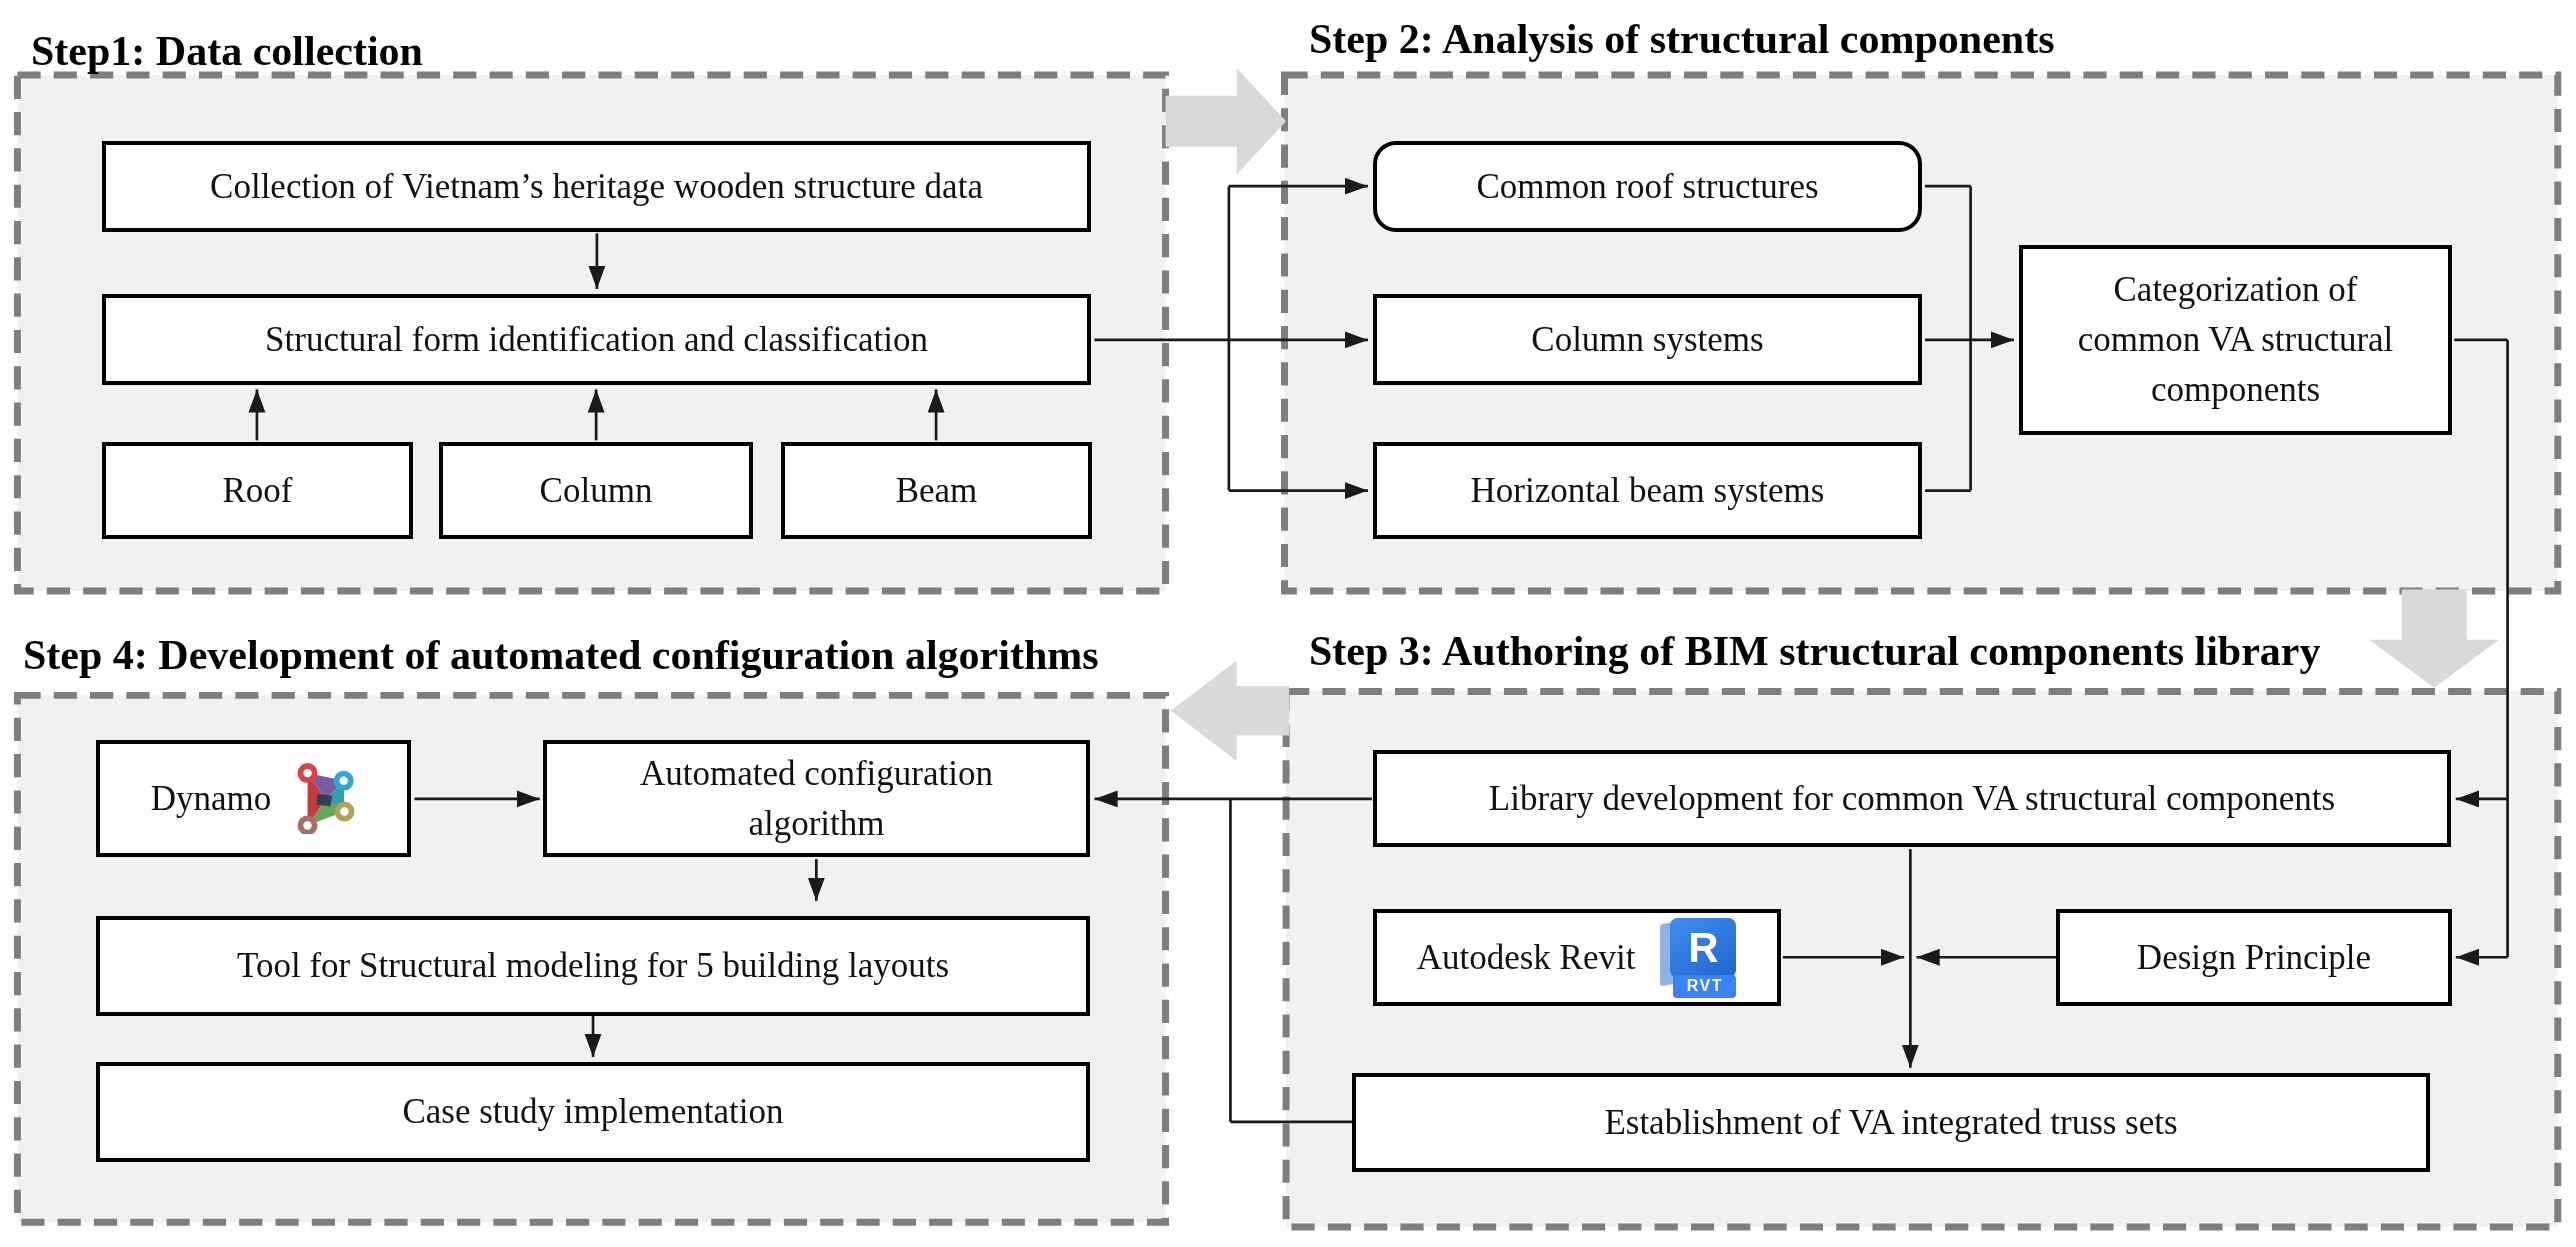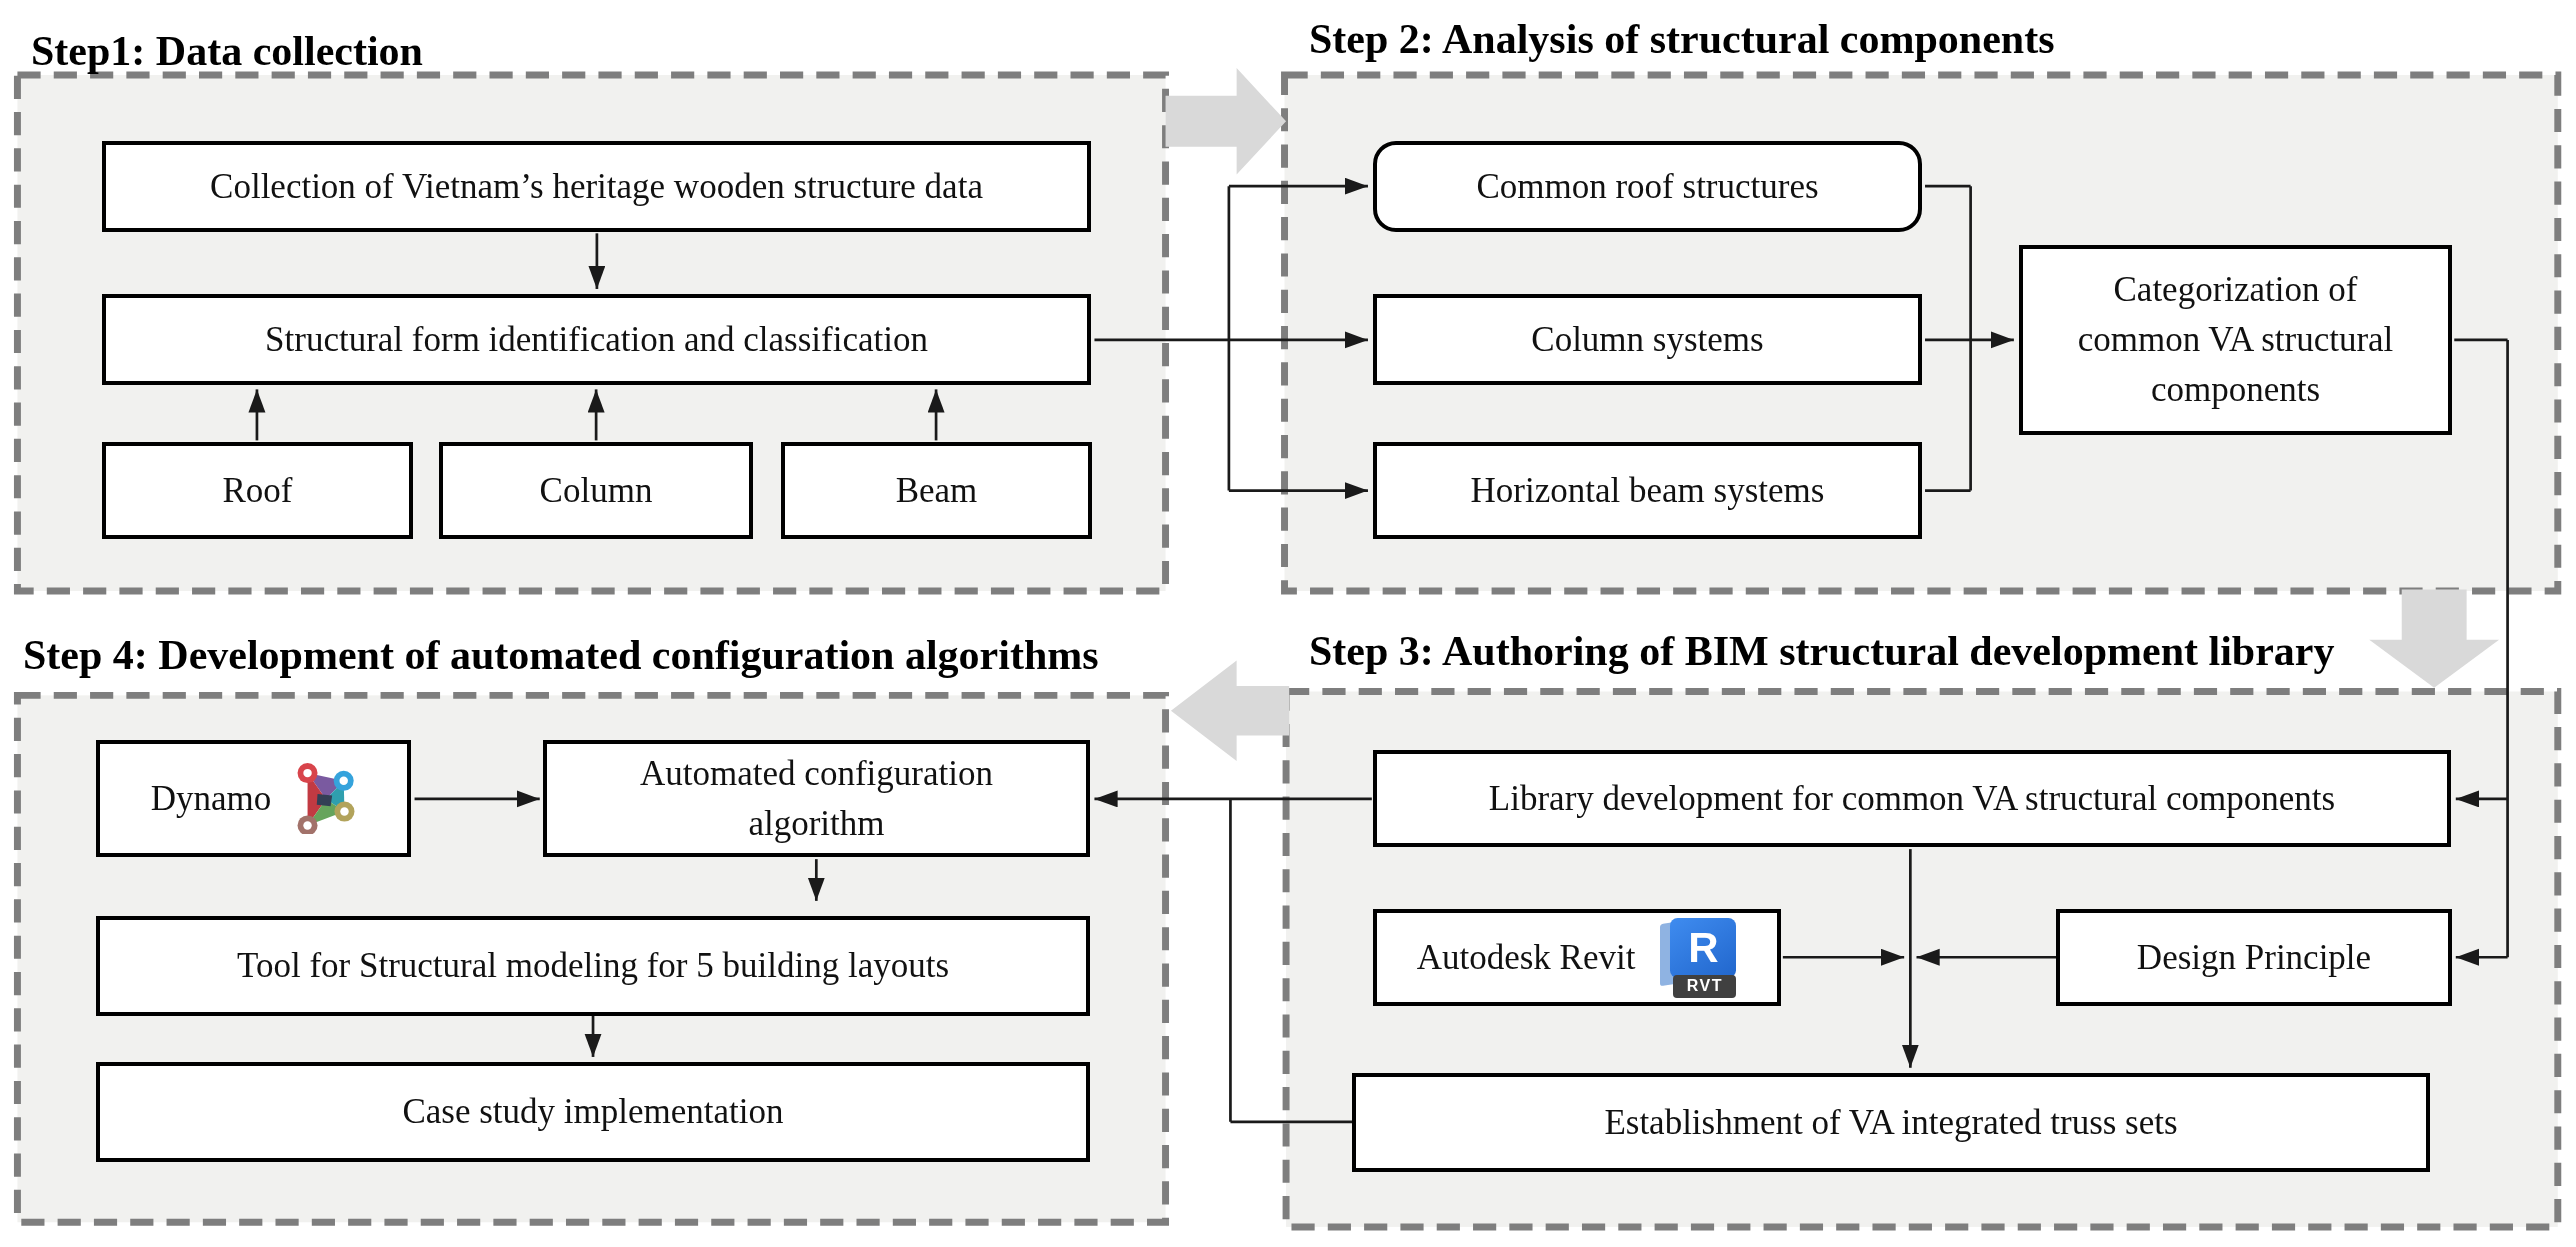--- a/index.html
+++ b/index.html
@@ -16,21 +16,21 @@
   .row{flex-direction:row;gap:25px;}
   
   .rvt-icon{position:relative;width:77px;height:80px;flex:0 0 auto;}
   .rvt-bevel{position:absolute;left:0;top:5.4px;width:15.5px;height:62px;background:#8fb3e2;
              border-radius:3.1px;transform:skewY(-9deg);}
   .rvt-square{position:absolute;left:10px;top:0;width:66px;height:60px;
               background:linear-gradient(145deg,#3f8cf0 0%,#2166cc 100%);
               border-radius:7.7px;display:flex;align-items:center;justify-content:center;}
   .rvt-square span{font-family:"Liberation Sans","DejaVu Sans",sans-serif;font-weight:bold;
                    font-size:42px;color:#fff;line-height:1;}
-  .rvt-banner{position:absolute;left:13px;top:57px;width:63px;height:23px;background:#404040;
+  .rvt-banner{position:absolute;left:13px;top:57px;width:63px;height:23px;background:#3b82f6;
               border-radius:3.9px;display:flex;align-items:center;justify-content:center;}
   .rvt-banner span{font-family:"Liberation Sans","DejaVu Sans",sans-serif;font-weight:bold;
                    font-size:16px;letter-spacing:1.5px;color:#fff;line-height:1;}
   .dyn-icon{flex:0 0 auto;}
 </style>
 </head>
 <body>
 
 <div class="stage">
 
@@ -88,21 +88,21 @@
 
       <path d="M536,1034 H698" marker-end="url(#ah)"></path>
       <path d="M1056,1112 V1166" marker-end="url(#ah)"></path>
       <path d="M767,1304 V1368" marker-end="url(#ah)"></path>
     </g>
   </svg>
 
   <div class="heading" style="left:31px;top:28px;">Step1: Data collection</div>
   <div class="heading" style="left:1309px;top:15.5px;">Step 2: Analysis of structural components</div>
   <div class="heading" style="left:23px;top:632px;">Step 4: Development of automated configuration algorithms</div>
-  <div class="heading" style="left:1309px;top:628px;">Step 3: Authoring of BIM structural development library</div>
+  <div class="heading" style="left:1309px;top:628px;">Step 3: Authoring of BIM structural components library</div>
 
   <div class="box" style="left:102px;top:141px;width:989px;height:91px;">
     <span class="lbl">Collection of Vietnam’s heritage wooden structure data</span>
   </div>
   <div class="box" style="left:102px;top:294px;width:989px;height:91px;">
     <span class="lbl">Structural form identification and classification</span>
   </div>
   <div class="box" style="left:102px;top:442px;width:311px;height:97px;text-align:center;">
     <span class="lbl">Roof</span>
   </div>

